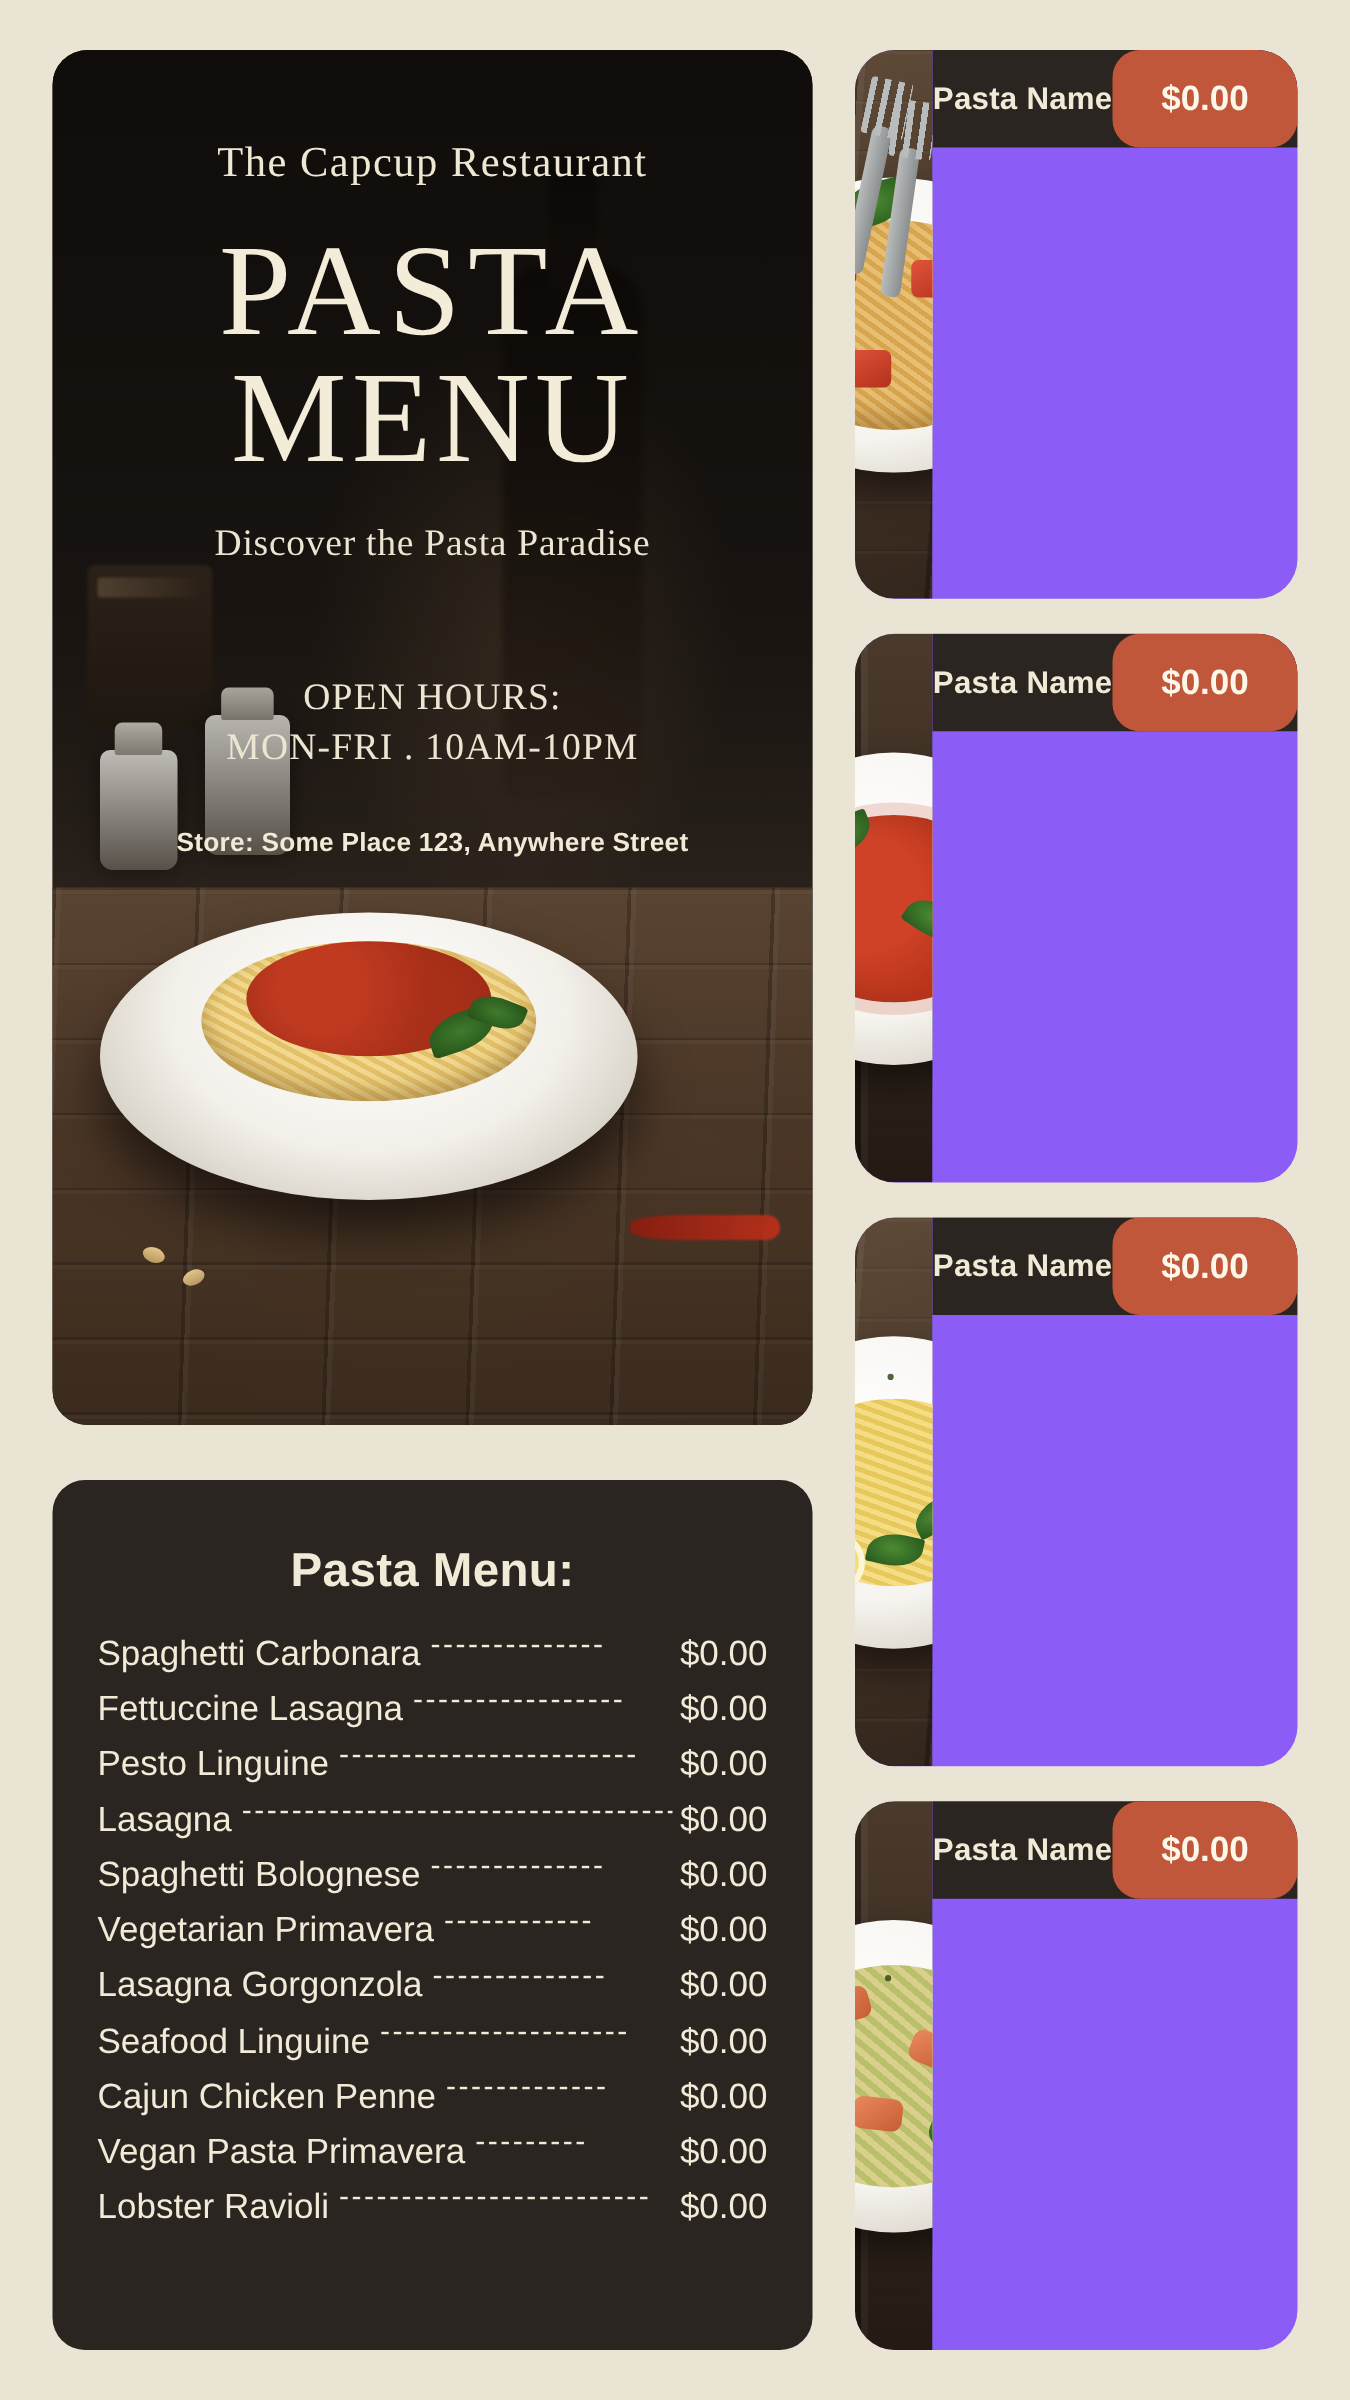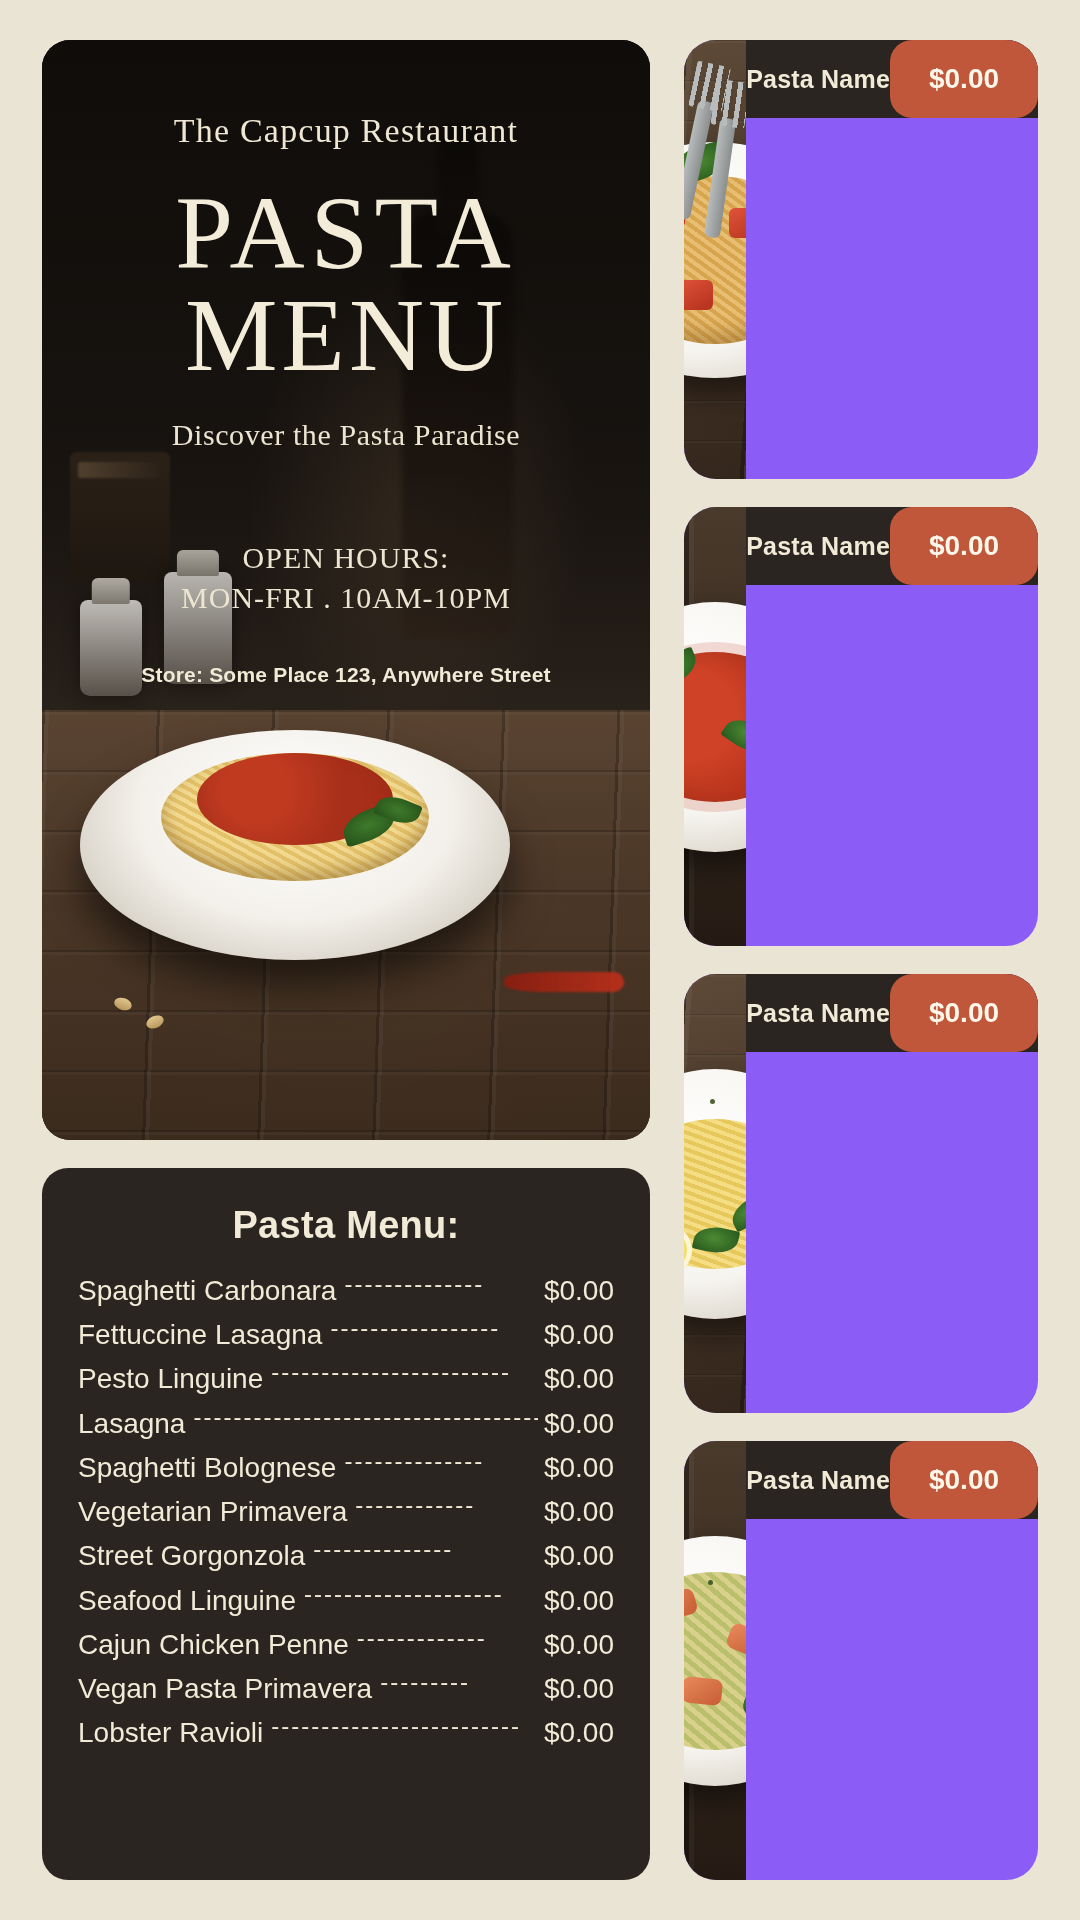--- a/index.html
+++ b/index.html
@@ -16,21 +16,21 @@
     height: 1920px;
     background: #e9e4d4;
     display: flex;
     gap: 34px;
     padding: 40px 42px;
   }
   .left-col {
     width: 608px;
     display: flex;
     flex-direction: column;
-    gap: 28px;
+    gap: 44px;
   }
   .right-col {
     width: 360px;
     display: flex;
     flex-direction: column;
     gap: 28px;
   }
 
   
   .hero {
@@ -219,21 +219,21 @@
     font-weight: 700;
     margin-top: 44px;
     letter-spacing: 0.2px;
     color: #f1ead6;
   }
 
   
   .menu-card {
     background: #2a2520;
     border-radius: 26px;
-    padding: 36px 36px 36px;
+    padding: 52px 36px 36px;
     color: #f0ead7;
     flex: 1;
   }
   .menu-heading {
     text-align: center;
     font-size: 38px;
     font-weight: 700;
     letter-spacing: 0.3px;
     margin-bottom: 22px;
   }
@@ -477,21 +477,21 @@
           <span class="name">Spaghetti Bolognese</span>
           <span class="dots">--------------</span>
           <span class="price">$0.00</span>
         </div>
         <div class="menu-row">
           <span class="name">Vegetarian Primavera</span>
           <span class="dots">------------</span>
           <span class="price">$0.00</span>
         </div>
         <div class="menu-row">
-          <span class="name">Street Gorgonzola</span>
+          <span class="name">Lasagna Gorgonzola</span>
           <span class="dots">--------------</span>
           <span class="price">$0.00</span>
         </div>
         <div class="menu-row">
           <span class="name">Seafood Linguine</span>
           <span class="dots">--------------------</span>
           <span class="price">$0.00</span>
         </div>
         <div class="menu-row">
           <span class="name">Cajun Chicken Penne</span>

